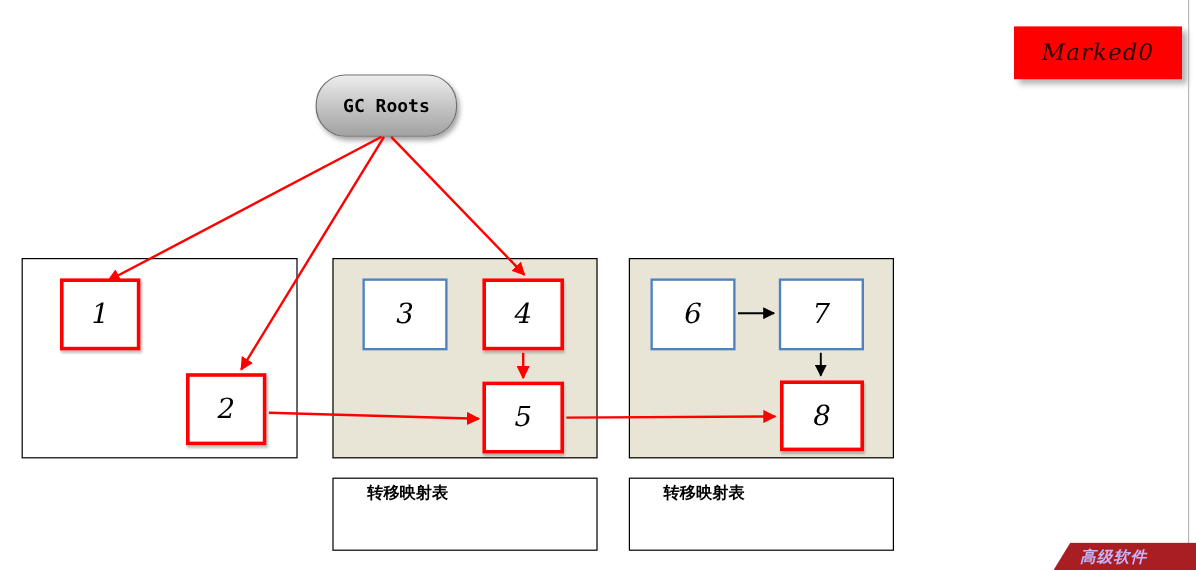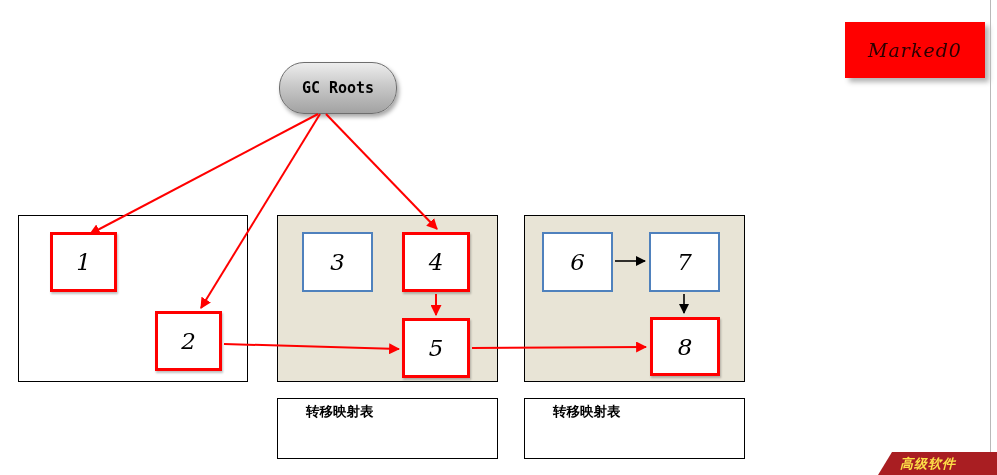--- a/index.html
+++ b/index.html
@@ -2,34 +2,34 @@
 <html><head>
 <meta charset="utf-8">
 <style>
   html,body { margin:0; padding:0; background:#ffffff; }
   .canvas {
     position:relative; width:997px; height:475px; background:#ffffff;
     overflow:hidden; font-family:"Liberation Sans", sans-serif;
   }
   
   .gc-root {
-    position:absolute; left:279px; top:62px; width:116px; height:50px;
+    position:absolute; left:263px; top:62px; width:116px; height:50px;
     border-radius:25px;
     background:linear-gradient(180deg,#ededed 0%,#c9c9c9 45%,#a2a2a2 100%);
     border:1px solid #6e6e6e;
     box-shadow:2px 3px 4px rgba(0,0,0,.35);
     display:flex; align-items:center; justify-content:center;
   }
   .gc-root span {
     font-family:"DejaVu Sans Mono", monospace; font-weight:bold;
     font-size:15px; color:#000;
   }
   
   .badge {
-    position:absolute; left:845px; top:22px; width:140px; height:56px;
+    position:absolute; left:845px; top:22px; width:140px; height:44px;
     background:#ff0000; box-shadow:4px 4px 5px rgba(0,0,0,.30);
     display:flex; align-items:center; justify-content:center;
   }
   .badge span {
     font-family:"DejaVu Serif", serif; font-style:italic;
     font-size:19px; color:#2a0000; letter-spacing:1px;
   }
   
   .region { position:absolute; border:1.5px solid #000; box-sizing:border-box; }
   .region.white { background:#ffffff; }
@@ -59,21 +59,21 @@
   .slide-edge { position:absolute; left:990px; top:0; width:1px; height:475px; background:#b9b9b9; }
   
   .ribbon {
     position:absolute; left:878px; top:452px; width:119px; height:23px;
     background:#a91e22;
     clip-path:polygon(14px 0, 100% 0, 100% 100%, 0 100%);
     display:flex; align-items:center; padding-left:22px; box-sizing:border-box;
   }
   .ribbon span {
     font-family:"Liberation Sans", sans-serif; font-weight:bold;
-    font-size:13px; color:#fde047; letter-spacing:1px; font-style:italic;
+    font-size:13px; color:#c4b5fd; letter-spacing:1px; font-style:italic;
   }
 </style>
 </head>
 <body>
 
 <div class="canvas">
 
   <div class="badge">
     <span>Marked0</span>
   </div>

